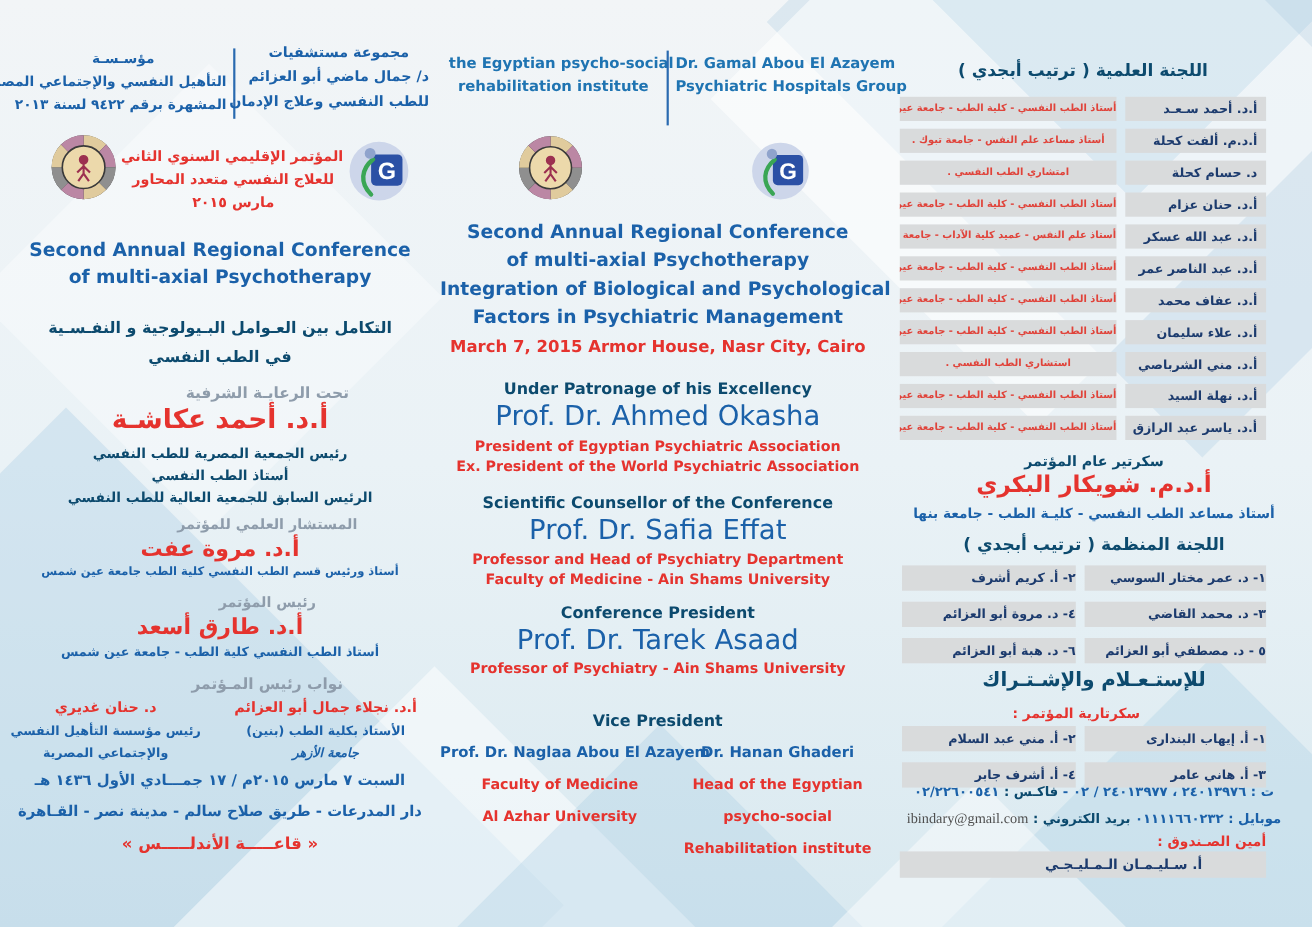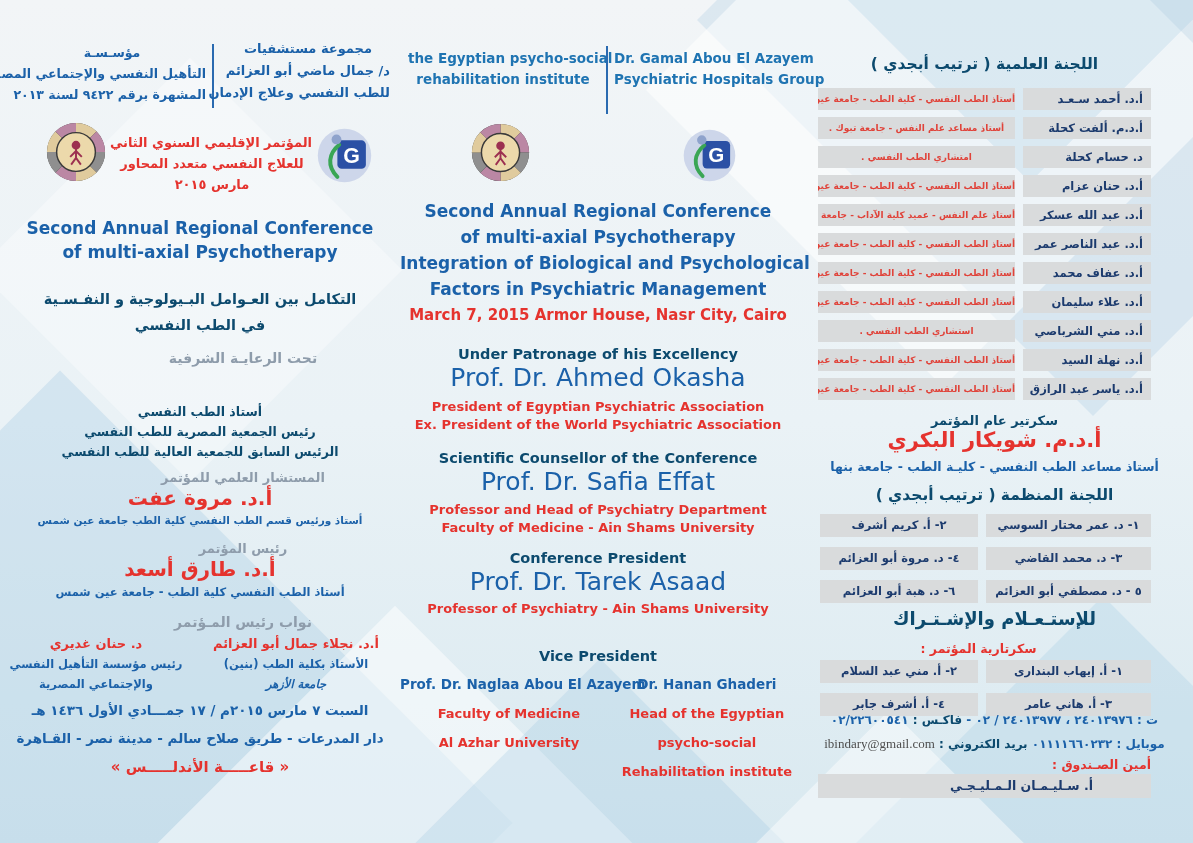--- a/index.html
+++ b/index.html
@@ -50,21 +50,21 @@
 
   
   .crow { display:flex; direction:rtl; gap:8px; margin-bottom:7px; }
   .cell { background:#d9dbdc; }
   .c-name { width:128px; height:22px; line-height:22px; font-size:11.5px; font-weight:bold;
             color:#1c3b6e; text-align:right; padding:0 8px; white-space:nowrap; overflow:hidden;}
   .c-title{ flex:1; height:22px; line-height:22px; font-size:9px; font-weight:bold;
             color:#e0433a; text-align:center; white-space:nowrap; overflow:hidden;}
   .two-col { display:flex; direction:rtl; gap:8px; margin-bottom:10px; }
   .tc { height:23px; line-height:23px; font-size:11.5px; font-weight:bold; color:#1c3b6e;
-        text-align:center; background:#d9dbdc; white-space:nowrap; overflow:hidden;}
+        text-align:right; background:#d9dbdc; white-space:nowrap; overflow:hidden;}
   .tc-r { width:165px; } .tc-l { width:158px; }
 
   .line { white-space:nowrap; }
 </style>
 </head>
 <body>
 
 <div class="bg">
   <div class="diamond d1"></div>
     <div class="diamond d2"></div>
@@ -131,23 +131,24 @@
       <div class="line">Second Annual Regional Conference</div>
       <div class="line">of multi-axial Psychotherapy</div>
     </div>
 
     <div class="abs ctr rtl b green" style="top:286px;font-size:14.5px;line-height:26px;">
       <div class="line">التكامل بين العـوامل البـيولوجية و النفـسـية</div>
       <div class="line">في الطب النفسي</div>
     </div>
 
     <div class="abs ctr rtl b gray" style="top:350px;font-size:14px;">تحت الرعايـة الشرفية</div>
+    <div class="abs ctr rtl b red" style="top:367px;font-size:24px;">أ.د. أحمد عكاشـة</div>
     <div class="abs ctr rtl b green" style="top:402px;font-size:12.5px;line-height:20px;">
+      <div class="line">رئيس الجمعية المصرية للطب النفسي</div>
       <div class="line">أستاذ الطب النفسي</div>
-      <div class="line">رئيس الجمعية المصرية للطب النفسي</div>
       <div class="line">الرئيس السابق للجمعية العالية للطب النفسي</div>
     </div>
 
     <div class="abs ctr rtl b gray" style="top:470px;font-size:13px;">المستشار العلمي للمؤتمر</div>
     <div class="abs ctr rtl b red" style="top:486px;font-size:20px;">أ.د. مروة عفت</div>
     <div class="abs ctr rtl b blue" style="top:514px;font-size:10.5px;">أستاذ ورئيس قسم الطب النفسي كلية الطب جامعة عين شمس</div>
 
     <div class="abs ctr rtl b gray" style="top:541px;font-size:13px;">رئيس المؤتمر</div>
     <div class="abs ctr rtl b red" style="top:557px;font-size:20px;">أ.د. طارق أسعد</div>
     <div class="abs ctr rtl b blue" style="top:585px;font-size:11.5px;">أستاذ الطب النفسي كلية الطب - جامعة عين شمس</div>

